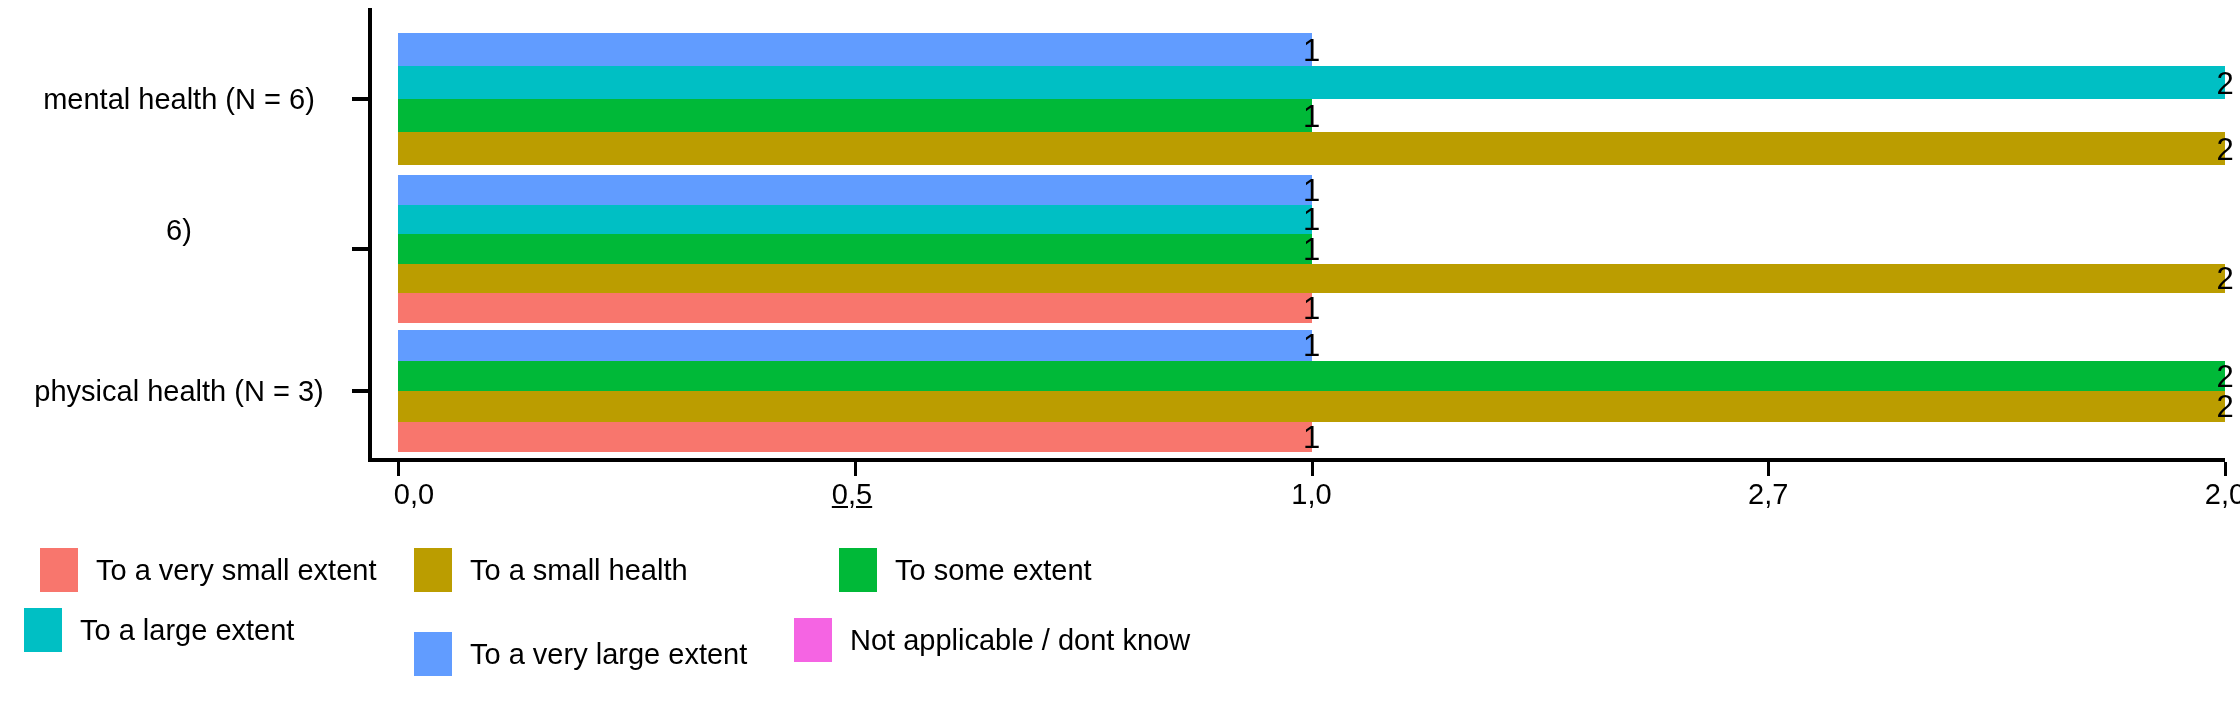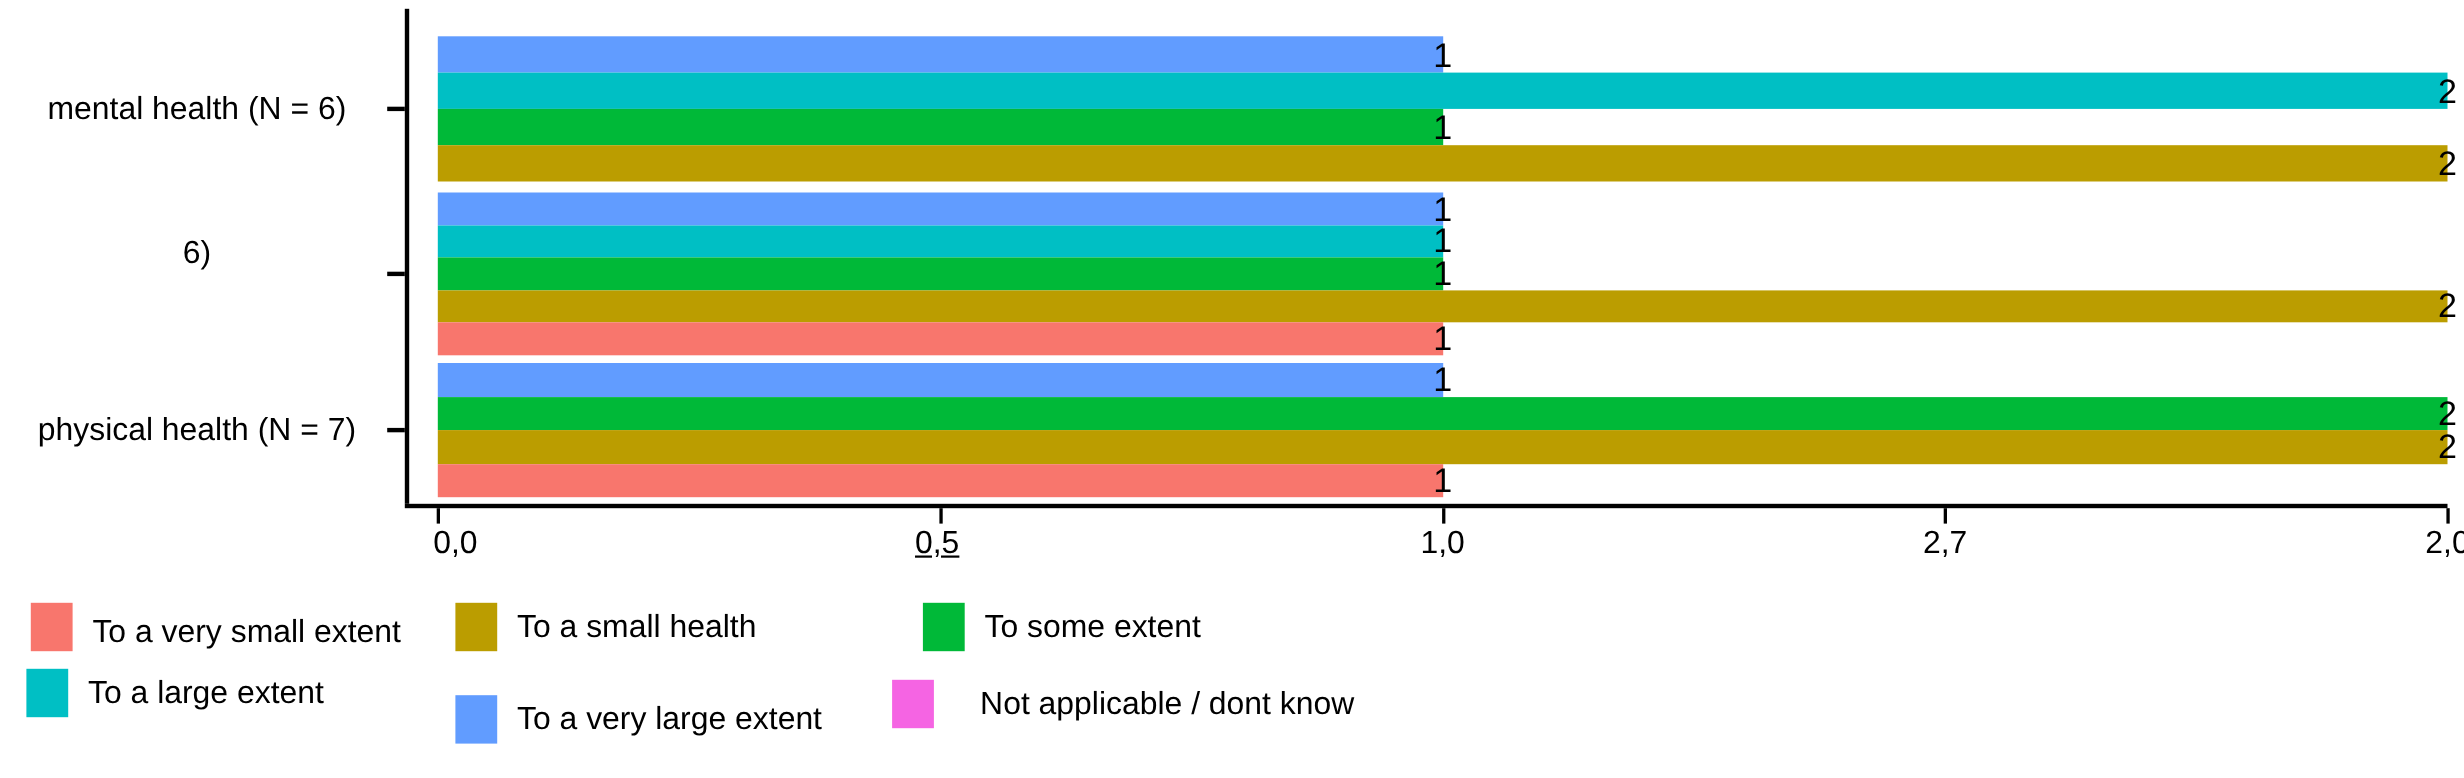--- a/index.html
+++ b/index.html
@@ -54,21 +54,21 @@
       <div class="ytick" style="top: 389px;"></div>
     </div>
   <div id="y-labels">
       <div class="ylab-wrap" style="left: 14px; top: 80.5px;">
         <div>mental health (N = 6)</div>
       </div>
       <div class="ylab-wrap" style="left: 14px; top: 211.75px;">
         <div>6)</div>
       </div>
       <div class="ylab-wrap" style="left: 14px; top: 372.5px;">
-        <div>physical health (N = 7)</div>
+        <div>physical health (N = 3)</div>
       </div>
     </div>
 
   <div class="panel" id="panel">
       <div class="bar" title="mental health (N = 6) — To a very large extent: 1" style="left: 0px; top: 25px; width: 913.5px; height: 33px; background: rgb(97, 156, 255);"></div>
       <div class="barval" style="left: 913.5px; top: 41.5px;">1</div>
       <div class="bar" title="mental health (N = 6) — To a large extent: 2" style="left: 0px; top: 58px; width: 1827px; height: 33px; background: rgb(0, 191, 196);"></div>
       <div class="barval" style="left: 1827px; top: 74.5px;">2</div>
       <div class="bar" title="mental health (N = 6) — To some extent: 1" style="left: 0px; top: 91px; width: 913.5px; height: 33px; background: rgb(0, 185, 56);"></div>
       <div class="barval" style="left: 913.5px; top: 107.5px;">1</div>
@@ -109,39 +109,39 @@
     </div>
   <div id="x-labels">
       <div class="xticklabel" style="left: 398px; margin-left: 16px;">0,0</div>
       <div class="xticklabel" style="left: 852px; text-decoration: underline;">0,5</div>
       <div class="xticklabel" style="left: 1311.5px;">1,0</div>
       <div class="xticklabel" style="left: 1768.25px;">2,7</div>
       <div class="xticklabel" style="left: 2225px;">2,0</div>
     </div>
 
   <div class="legend" id="legend">
-      <div class="legend-item" style="left: 4px; top: 0px; align-items: flex-end;">
+      <div class="legend-item" style="left: 16px; top: 0px;">
         <span class="legend-key" style="background: rgb(248, 118, 109);"></span>
         <span class="legend-label">To a very small extent</span>
       </div>
       <div class="legend-item" style="left: 390px; top: 0px;">
         <span class="legend-key" style="background: rgb(187, 157, 0);"></span>
         <span class="legend-label">To a small health</span>
       </div>
       <div class="legend-item" style="left: 790px; top: 0px; padding-left: 25px;">
         <span class="legend-key" style="background: rgb(0, 185, 56);"></span>
         <span class="legend-label">To some extent</span>
       </div>
       <div class="legend-item" style="left: 0px; top: 60px;">
         <span class="legend-key" style="background: rgb(0, 191, 196);"></span>
         <span class="legend-label">To a large extent</span>
       </div>
       <div class="legend-item" style="left: 390px; top: 84px;">
         <span class="legend-key" style="background: rgb(97, 156, 255);"></span>
         <span class="legend-label">To a very large extent</span>
       </div>
-      <div class="legend-item" style="left: 787px; top: 70px; gap: 24px;">
+      <div class="legend-item" style="left: 770px; top: 70px;">
         <span class="legend-key" style="background: rgb(245, 100, 227);"></span>
         <span class="legend-label">Not applicable / dont know</span>
       </div>
     </div>
 
 </div>
 
 </body></html>

